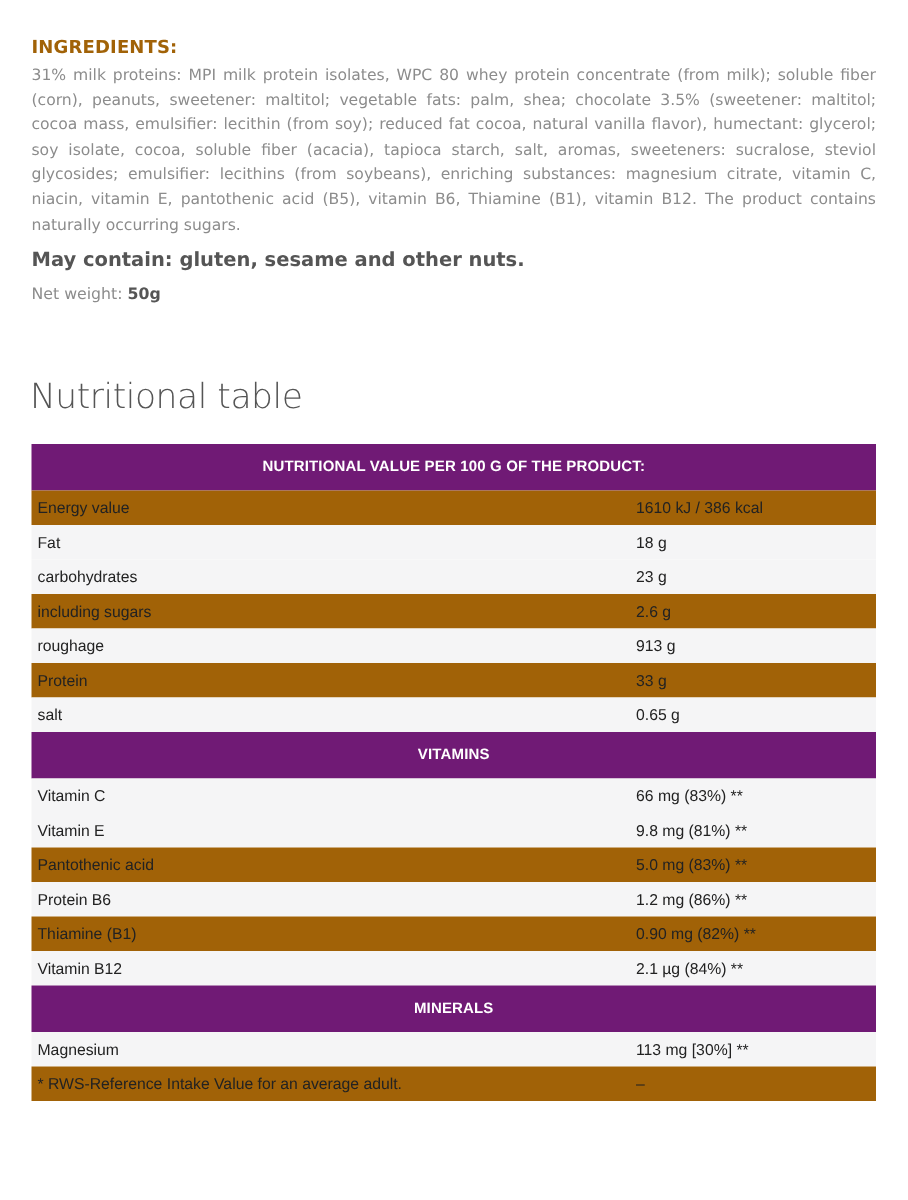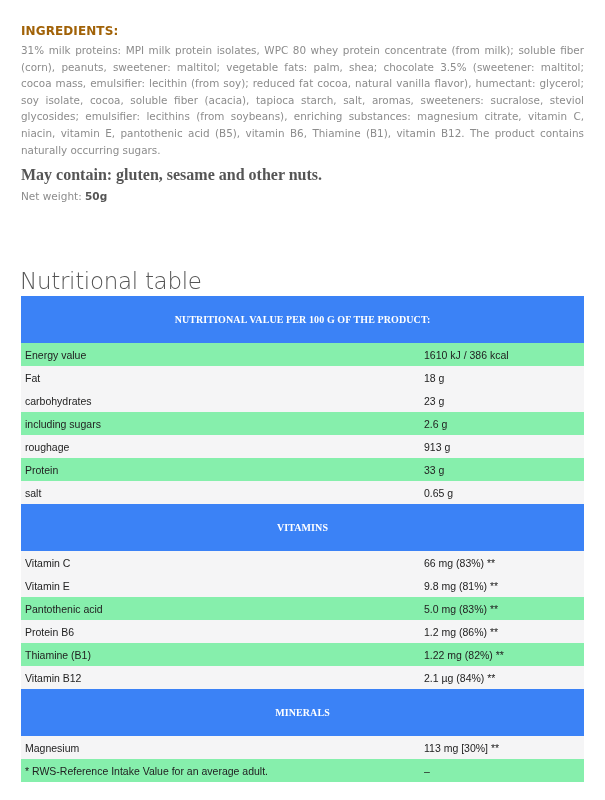--- a/index.html
+++ b/index.html
@@ -1,28 +1,28 @@
 <!DOCTYPE html>
 <html><head>
 <meta charset="utf-8">
 <style>
   html,body{margin:0;padding:0;background:#fff;}
   body{width:605px;height:800px;overflow:hidden;position:relative;font-family:"DejaVu Sans",sans-serif;color:#777;}
   .ing-title{position:absolute;left:21px;top:24px;font-size:12px;font-weight:bold;color:#a16207;letter-spacing:0.1px;}
   .ing-text{position:absolute;left:21px;top:42px;width:563px;font-size:10.4px;line-height:16.6px;color:#8c8c8c;text-align:justify;}
-  .may{position:absolute;left:21px;top:166px;font-size:16px;font-weight:bold;color:#555;font-family:Liberation Serif, serif;}
+  .may{position:absolute;left:21px;top:166px;font-size:13px;font-weight:bold;color:#555;}
   .net{position:absolute;left:21px;top:190px;font-size:10.5px;color:#8c8c8c;}
   .net b{color:#555;}
-  .h2{position:absolute;left:20px;top:252px;font-size:23px;font-weight:300;color:#555;font-family:"DejaVu Sans",sans-serif;letter-spacing:-0.3px;margin-top:16px;}
+  .h2{position:absolute;left:20px;top:252px;font-size:23px;font-weight:300;color:#555;font-family:"DejaVu Sans",sans-serif;letter-spacing:-0.3px;}
   table{position:absolute;left:21px;top:296px;width:563px;border-collapse:collapse;font-family:"Liberation Sans",sans-serif;}
-  th.sec{background:#3b82f6;color:#fff;height:47px;font-size:10px;font-weight:bold;text-align:center;letter-spacing:0.1px;padding:0;font-family:Liberation Serif, serif;}
+  th.sec{background:#701a75;color:#fff;height:31px;font-size:10px;font-weight:bold;text-align:center;letter-spacing:0.1px;padding:0;}
   td{height:23px;padding:0 0 0 4px;font-size:10.5px;color:#222;}
   td.v{width:160px;}
   tr.odd td{background:#f5f5f6;}
-  tr.even td{background:#86efac;}
+  tr.even td{background:#a16207;}
 </style>
 </head>
 <body>
 
 <div class="ing-title">INGREDIENTS:</div>
 <div class="ing-text">31% milk proteins: MPI milk protein isolates, WPC 80 whey protein concentrate (from milk); soluble fiber (corn), peanuts, sweetener: maltitol; vegetable fats: palm, shea; chocolate 3.5% (sweetener: maltitol; cocoa mass, emulsifier: lecithin (from soy); reduced fat cocoa, natural vanilla flavor), humectant: glycerol; soy isolate, cocoa, soluble fiber (acacia), tapioca starch, salt, aromas, sweeteners: sucralose, steviol glycosides; emulsifier: lecithins (from soybeans), enriching substances: magnesium citrate, vitamin C, niacin, vitamin E, pantothenic acid (B5), vitamin B6, Thiamine (B1), vitamin B12. The product contains naturally occurring sugars.</div>
 <div class="may">May contain: gluten, sesame and other nuts.</div>
 <div class="net"><span>Net weight:</span> <b>50g</b></div>
 
 <div class="h2">Nutritional table</div>
@@ -75,21 +75,21 @@
     <tr class="even">
         <td>Pantothenic acid</td>
         <td class="v">5.0 mg (83%) **</td>
       </tr>
     <tr class="odd">
         <td>Protein B6</td>
         <td class="v">1.2 mg (86%) **</td>
       </tr>
     <tr class="even">
         <td>Thiamine (B1)</td>
-        <td class="v">1.22 mg (82%) **</td>
+        <td class="v">0.90 mg (82%) **</td>
       </tr>
     <tr class="odd">
         <td>Vitamin B12</td>
         <td class="v">2.1 µg (84%) **</td>
       </tr>
 
     <tr>
         <th colspan="2" class="sec">MINERALS</th>
       </tr>
     <tr class="odd">

